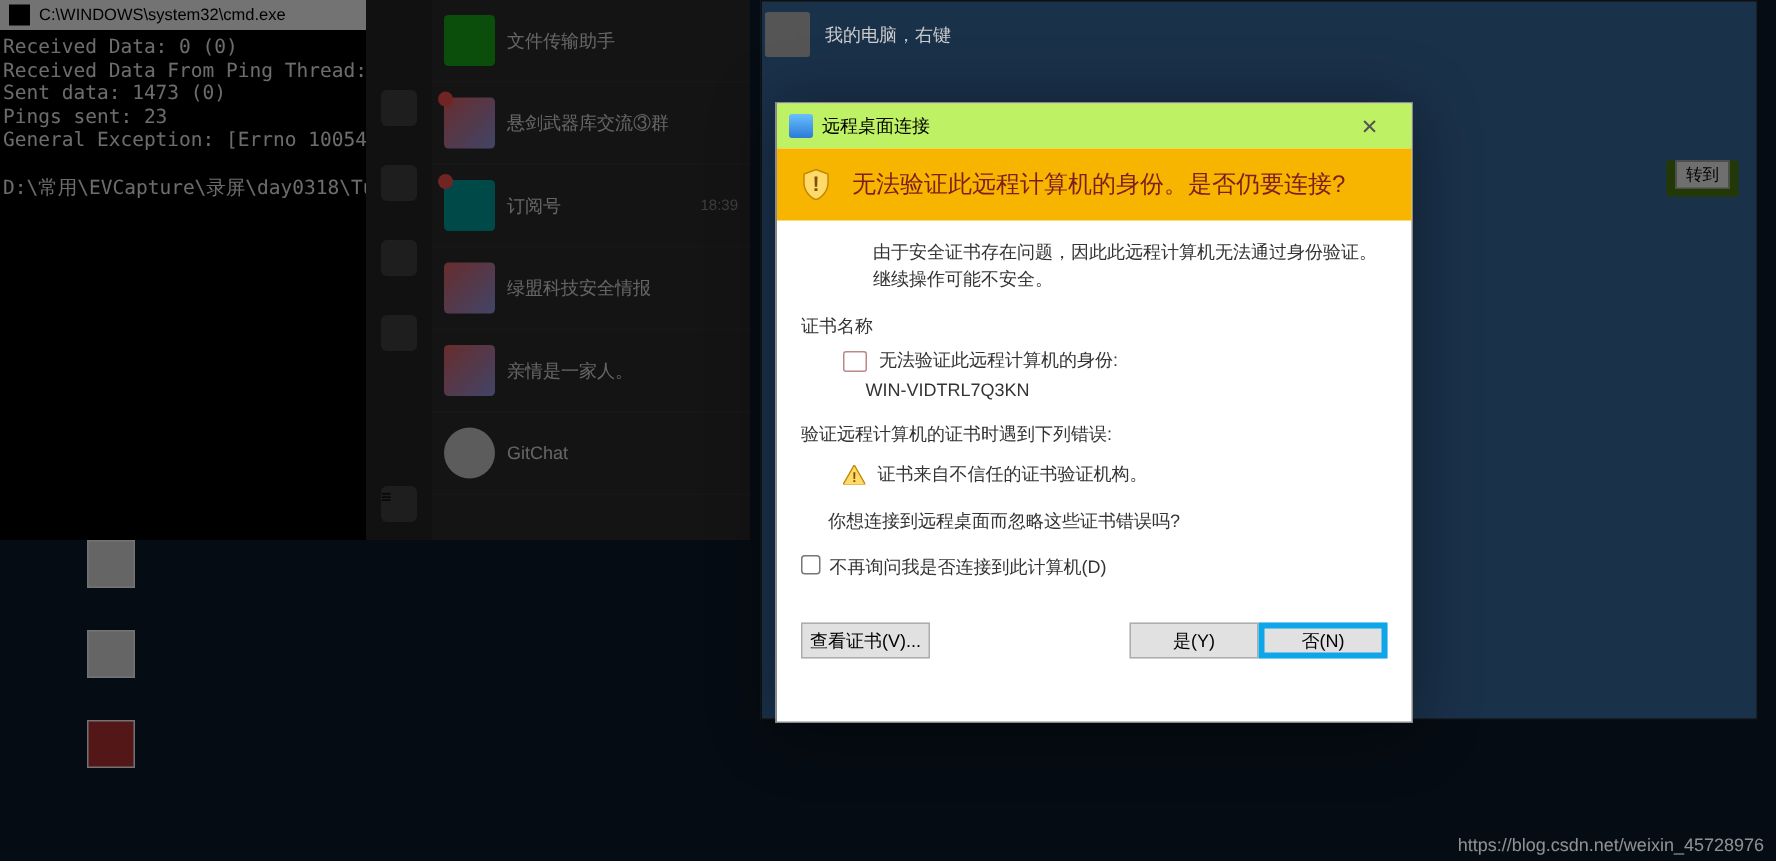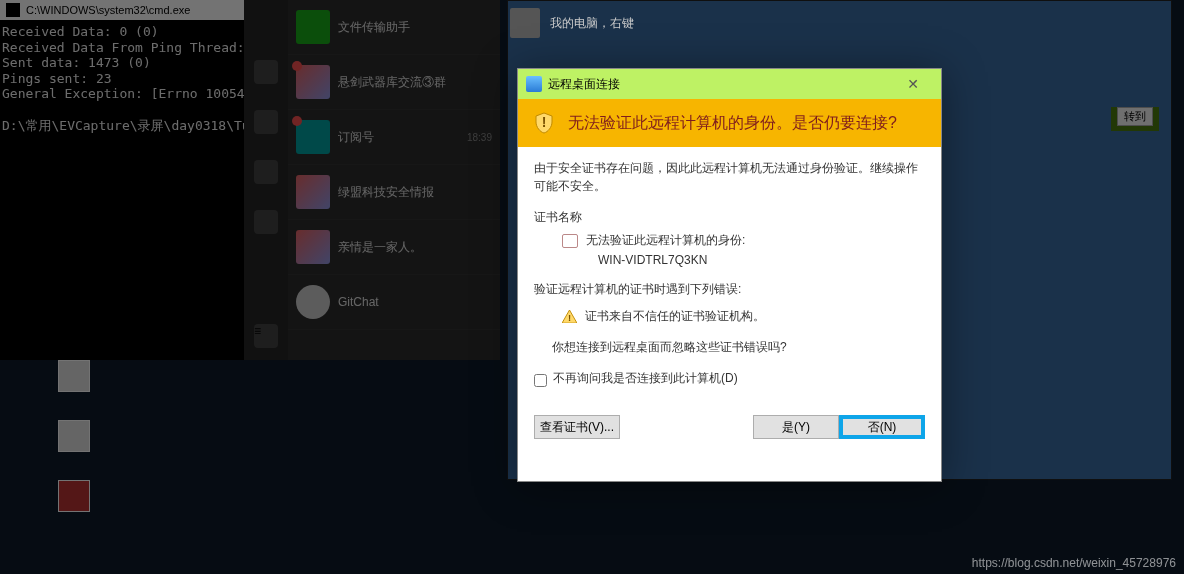--- a/index.html
+++ b/index.html
@@ -80,28 +80,28 @@
     .dlg-title-icon { width: 16px; height: 16px; margin-right: 6px; background: linear-gradient(#6abfff,#2a7bd6); border-radius: 2px; }
     .dlg-close { margin-left: auto; width: 40px; height: 24px; display: flex; align-items: center; justify-content: center; font-size: 14px; color: #555; cursor: pointer; }
     .dlg-warnbar {
       background: #f7b500; height: 48px; display: flex; align-items: center;
       padding: 0 14px; gap: 12px;
     }
     .shield-icon { width: 24px; height: 24px; position: relative; }
     .shield-icon svg { width: 100%; height: 100%; }
     .dlg-warn-text { font-size: 16px; color: #7f1d1d; }
     .dlg-body { padding: 12px 16px; color: #333; font-size: 12px; }
-    .dlg-para { margin-bottom: 14px; line-height: 1.5; }
+    .dlg-para { margin-bottom: 14px; line-height: 1.5; margin-left: 48px; }
     .dlg-section-title { margin-bottom: 6px; }
     .dlg-indent { margin-left: 28px; margin-bottom: 14px; }
     .dlg-cert-line { display: flex; align-items: center; gap: 8px; margin-bottom: 4px; }
     .cert-square { width: 16px; height: 14px; background: #fff; border: 1px solid #b88; border-radius: 2px; }
     .warn-tri { width: 15px; height: 13px; }
     .dlg-question { margin: 14px 18px; }
-    .dlg-checkrow { display: flex; align-items: flex-end; gap: 6px; margin: 10px 0 16px 0; }
+    .dlg-checkrow { display: flex; align-items: flex-start; gap: 6px; margin: 10px 0 16px 0; }
     .dlg-checkrow input { width: 13px; height: 13px; }
     .dlg-buttons { display: flex; gap: 0; padding: 0 16px 14px 16px; align-items: center; }
     .dlg-buttons .spacer { flex: 1; }
     .btn {
       min-width: 86px; height: 24px; font-size: 12px;
       background: #e1e1e1; border: 1px solid #adadad;
       display: flex; align-items: center; justify-content: center;
       cursor: pointer;
     }
     .btn.default { border: 4px solid #0ea5e9; }
@@ -247,21 +247,21 @@
   </div>
   <div class="dlg-body">
     <div class="dlg-para">由于安全证书存在问题，因此此远程计算机无法通过身份验证。继续操作可能不安全。</div>
 
     <div class="dlg-section-title">证书名称</div>
     <div class="dlg-indent">
       <div class="dlg-cert-line">
         <span class="cert-square"></span>
         <span>无法验证此远程计算机的身份:</span>
       </div>
-      <div style="margin-left:36px;">WIN-VIDTRL7Q3KN</div>
+      <div style="margin-left:15px;">WIN-VIDTRL7Q3KN</div>
     </div>
 
     <div style="margin-bottom:10px;">验证远程计算机的证书时遇到下列错误:</div>
     <div class="dlg-indent">
       <div class="dlg-cert-line">
         <span class="warn-tri">
           <svg viewBox="0 0 16 14">
               <path d="M8 0 L16 14 L0 14 Z" fill="#ffd96a" stroke="#c08a00"></path>
               <text x="8" y="12" text-anchor="middle" font-size="10" fill="#7a5200" font-weight="bold">!</text>
             </svg>

